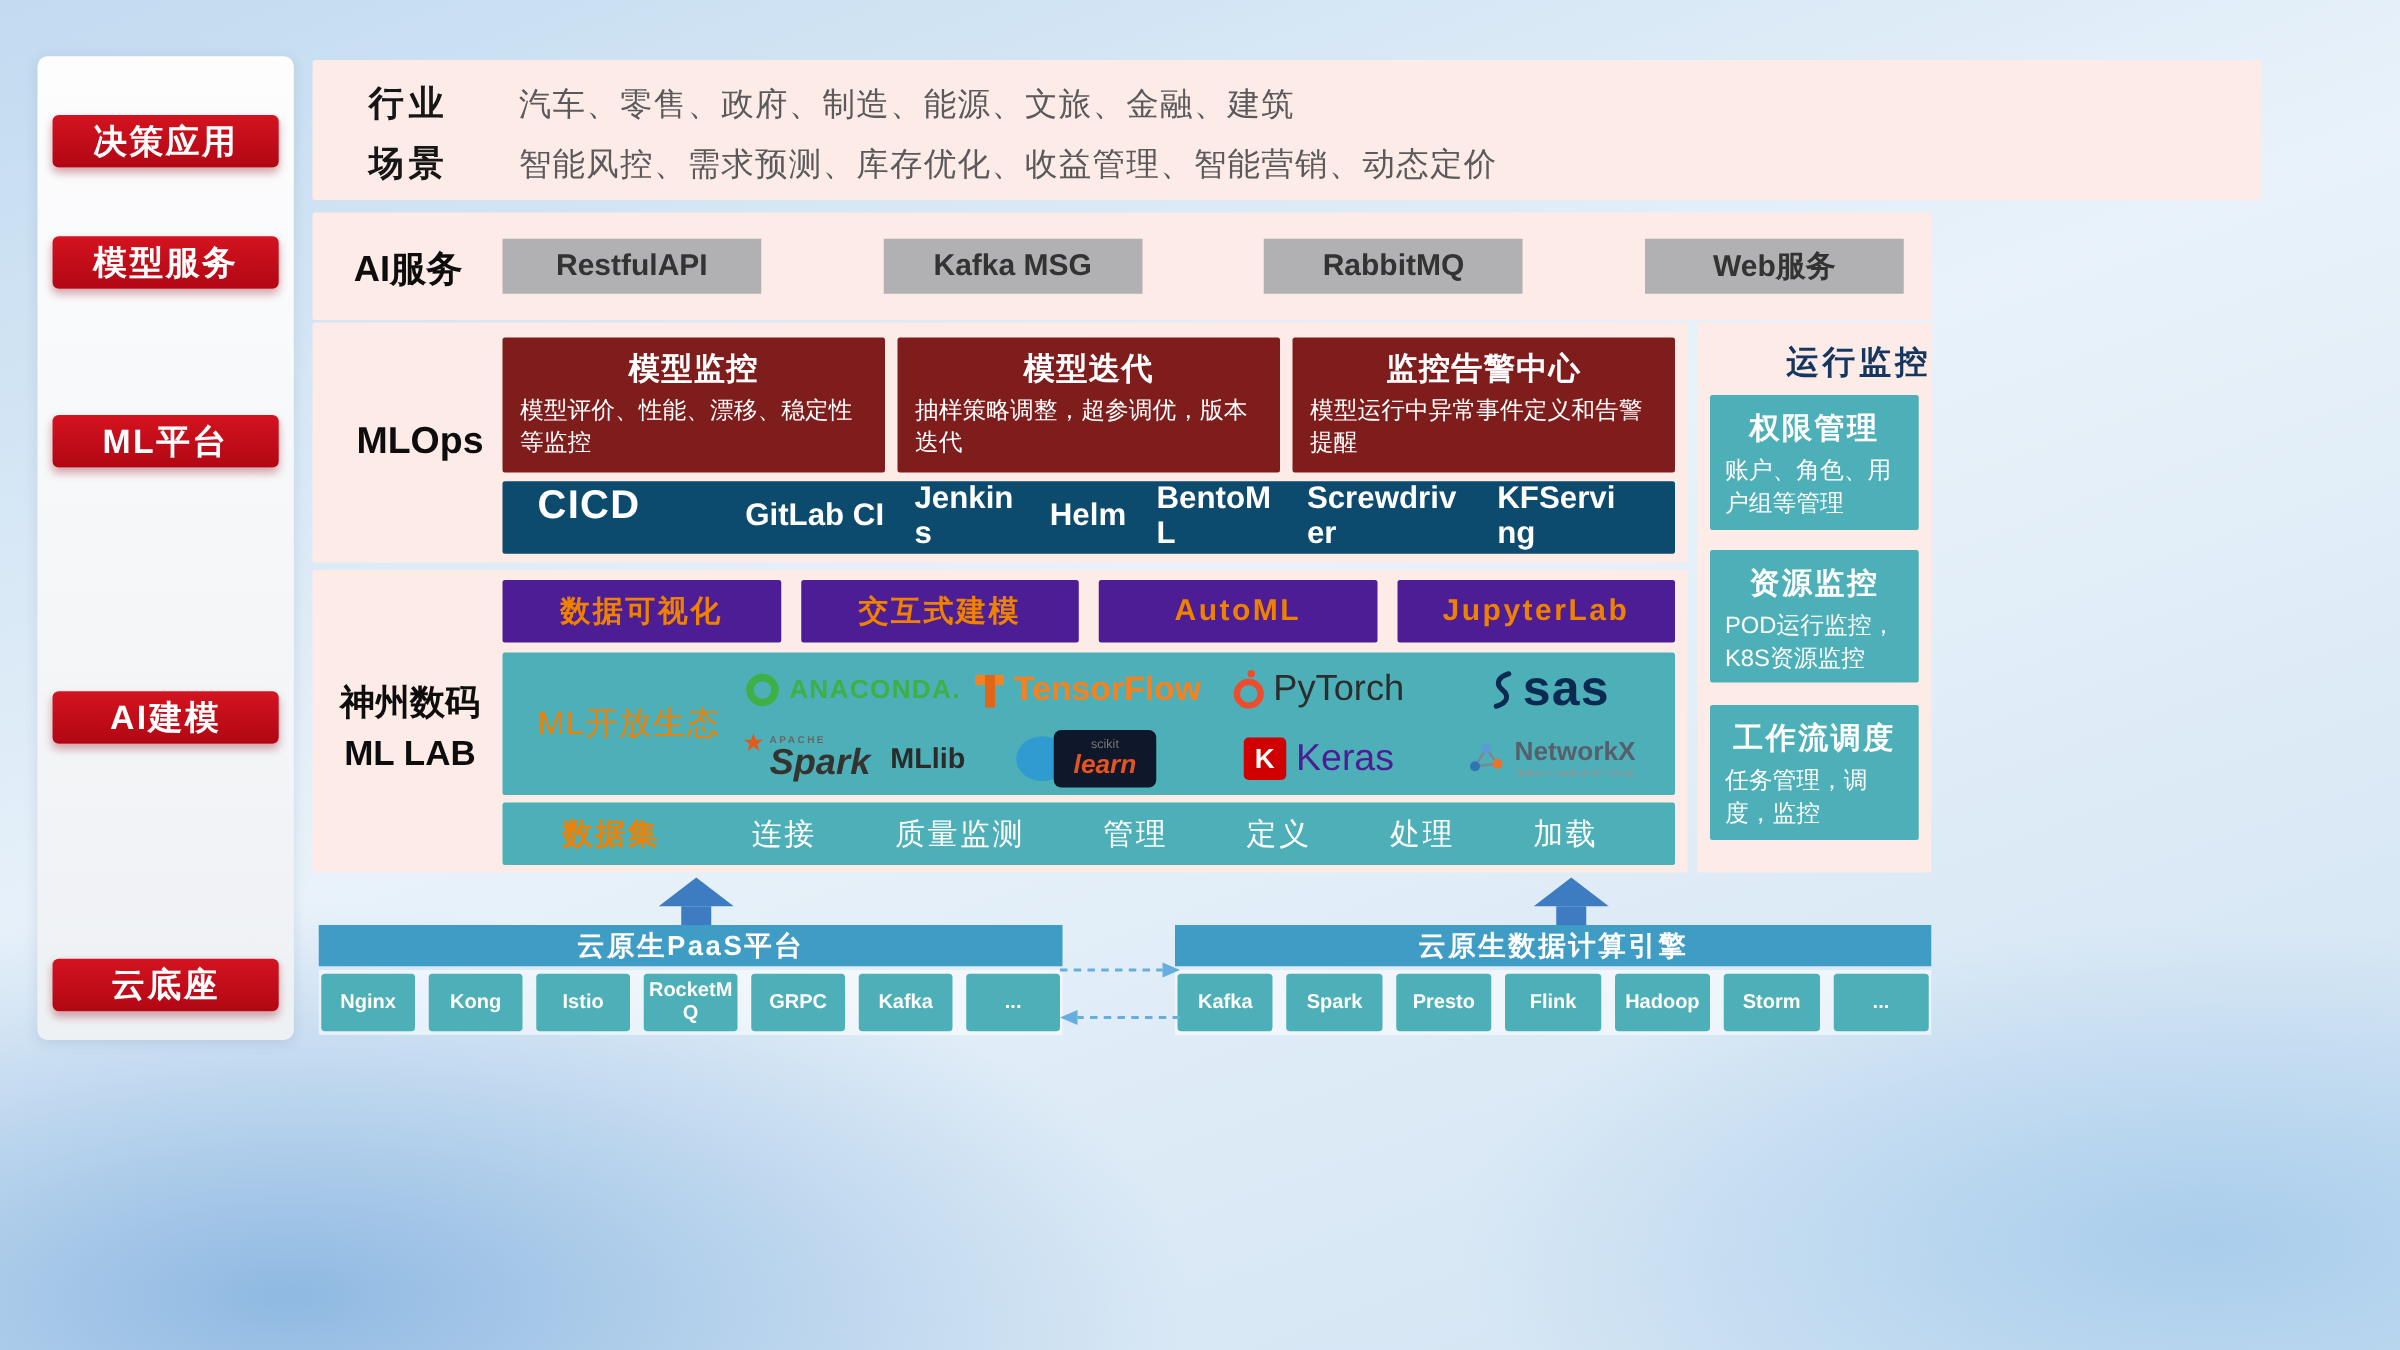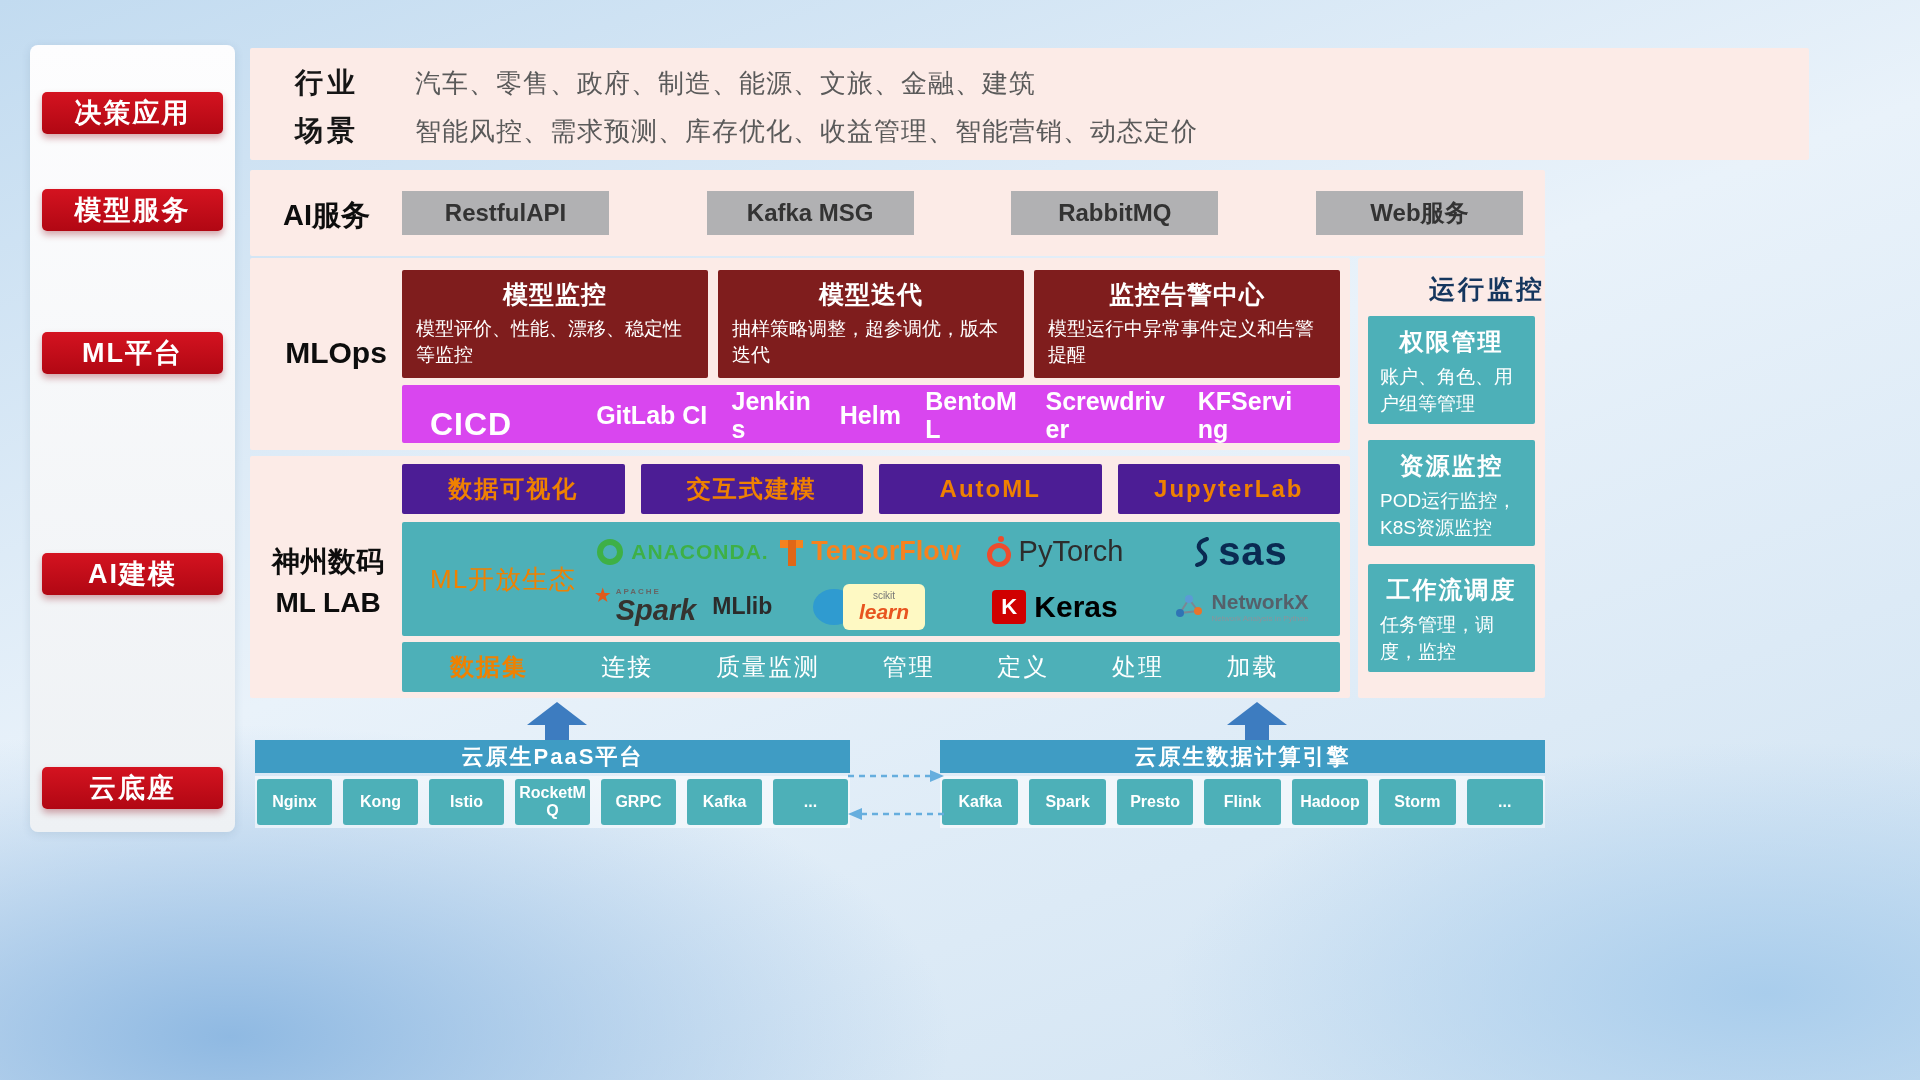--- a/index.html
+++ b/index.html
@@ -40,22 +40,22 @@
     width:207px; height:44px; background:#b1b1b3; color:#333;
     font-size:24px; font-weight:700; display:flex; align-items:center; justify-content:center;
   }
 
   
   .blue-card { flex:1; background:#7f1d1d; border-radius:2px; color:#fff; overflow:hidden; }
   .blue-card .bc-title { text-align:center; font-size:25px; font-weight:700; margin-top:8px; letter-spacing:1px; }
   .blue-card .bc-desc  { font-size:19px; padding:5px 14px 0 14px; line-height:1.38; }
 
   .cicd-bar {
-    position:absolute; background:#d946ef; border-radius:2px; color:#fff;
-    display:flex; align-items:flex-end;gap:24px;
+    position:absolute; background:#0c4a6e; border-radius:2px; color:#fff;
+    display:flex; align-items:flex-start;gap:24px;
   }
   .cicd-label { font-size:32px; font-weight:800; margin-left:28px; width:130px; letter-spacing:1px; }
   .cicd-tools { flex:1; display:flex; align-items:center; justify-content:space-around; padding-right:24px; }
   .cicd-tool { font-size:25px; font-weight:700; line-height:1.1; }
   .wrapb { word-break:break-all; }
 
   
   .teal { background:#4db0b8; }
   .feature-row { position:absolute; display:flex; gap:16px; }
   .feature-btn {
@@ -89,28 +89,28 @@
   
   .spark-star { position:relative; top:-12px; margin-right:-4px; color:#e25a1c; font-size:20px; }
   .spark-star::before { content:'★'; }
   .spark-col { display:flex; flex-direction:column; line-height:1; }
   .spark-apache { font-size:8px; letter-spacing:2px; color:#666; font-weight:700; }
   .spark-text { font-size:29px; font-weight:800; color:#35332f; font-style:italic; }
   .mllib-text { font-size:23px; font-weight:700; color:#2b2b2b; margin-left:8px; }
   
   .skl { position:relative; width:112px; height:46px; }
   .skl-blue { position:absolute; left:0; top:5px; width:42px; height:36px; background:#2f9bd0; border-radius:50%; }
-  .skl-box { position:absolute; left:30px; top:0; width:82px; height:46px; background:#fef9c3; border-radius:6px;
+  .skl-box { position:absolute; left:30px; top:0; width:82px; height:46px; background:#0f172a; border-radius:6px;
              display:flex; flex-direction:column; align-items:center; justify-content:center; line-height:1; }
   .skl-top { font-size:10px; color:#777; }
   .skl-text { font-size:21px; font-weight:700; font-style:italic; color:#e8541f; }
   
   .keras-k { width:34px; height:34px; background:#d00000; color:#fff; font-weight:800; font-size:22px;
              display:flex; align-items:center; justify-content:center; border-radius:4px; }
-  .keras-text { font-size:30px; color:#000000; font-weight:700; }
+  .keras-text { font-size:30px; color:#4c1d95; font-weight:400; }
   
   .nx-col { display:flex; flex-direction:column; line-height:1.15; }
   .nx-text { font-size:21px; font-weight:700; color:#55606a; }
   .nx-sub { font-size:8px; color:#8a949c; }
 
   .dataset-bar { position:absolute; border-radius:2px; display:flex; align-items:center; }
   .dataset-label { margin-left:48px; width:120px; color:#ef8101; font-size:24px; font-weight:800; letter-spacing:2px; }
   .dataset-items { flex:1; display:flex; justify-content:space-around; padding-right:30px; }
   .dataset-item { color:#fff; font-size:24px; letter-spacing:2px; }
 

